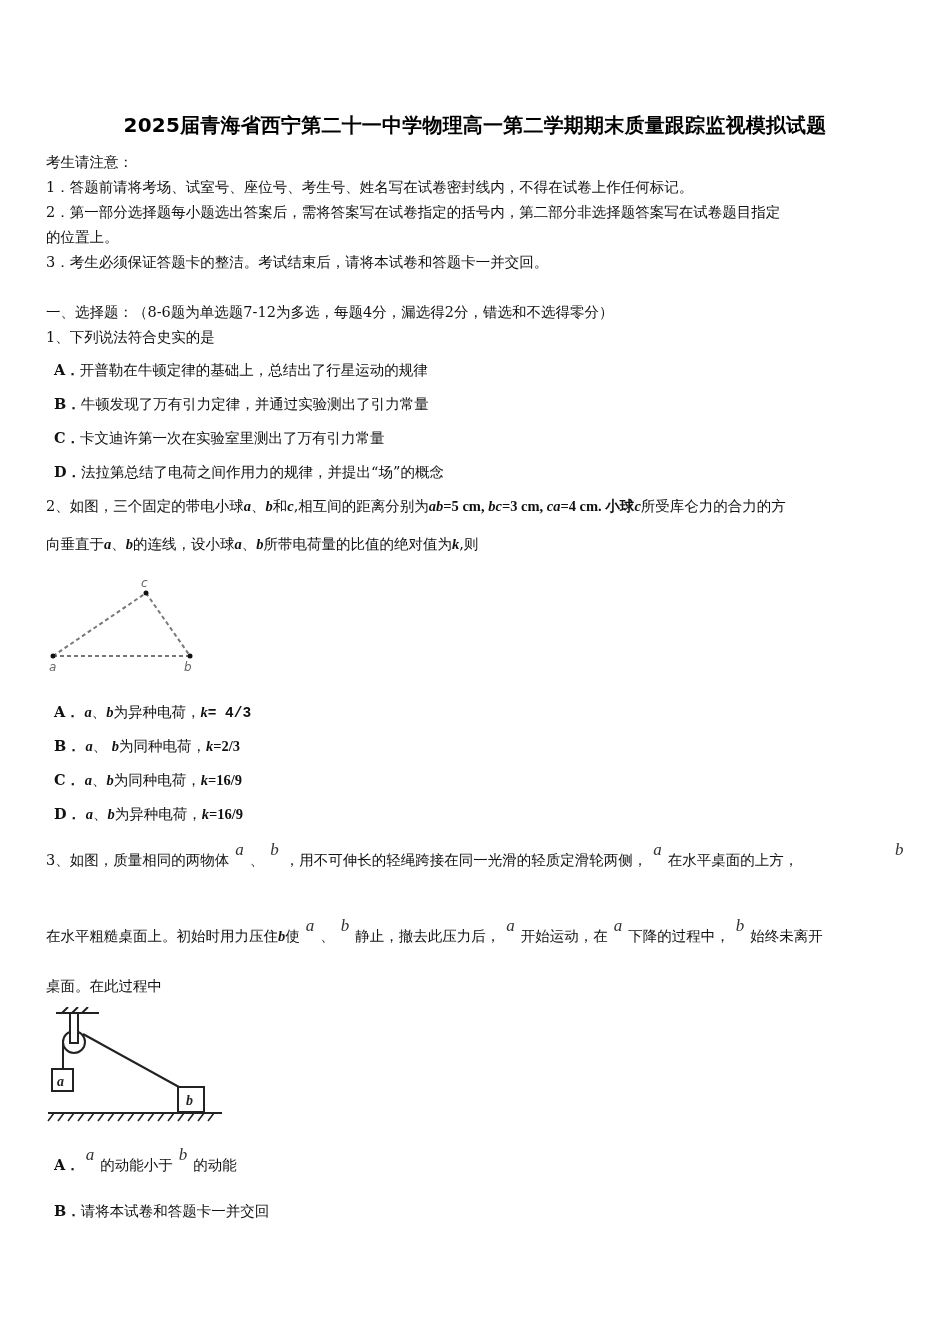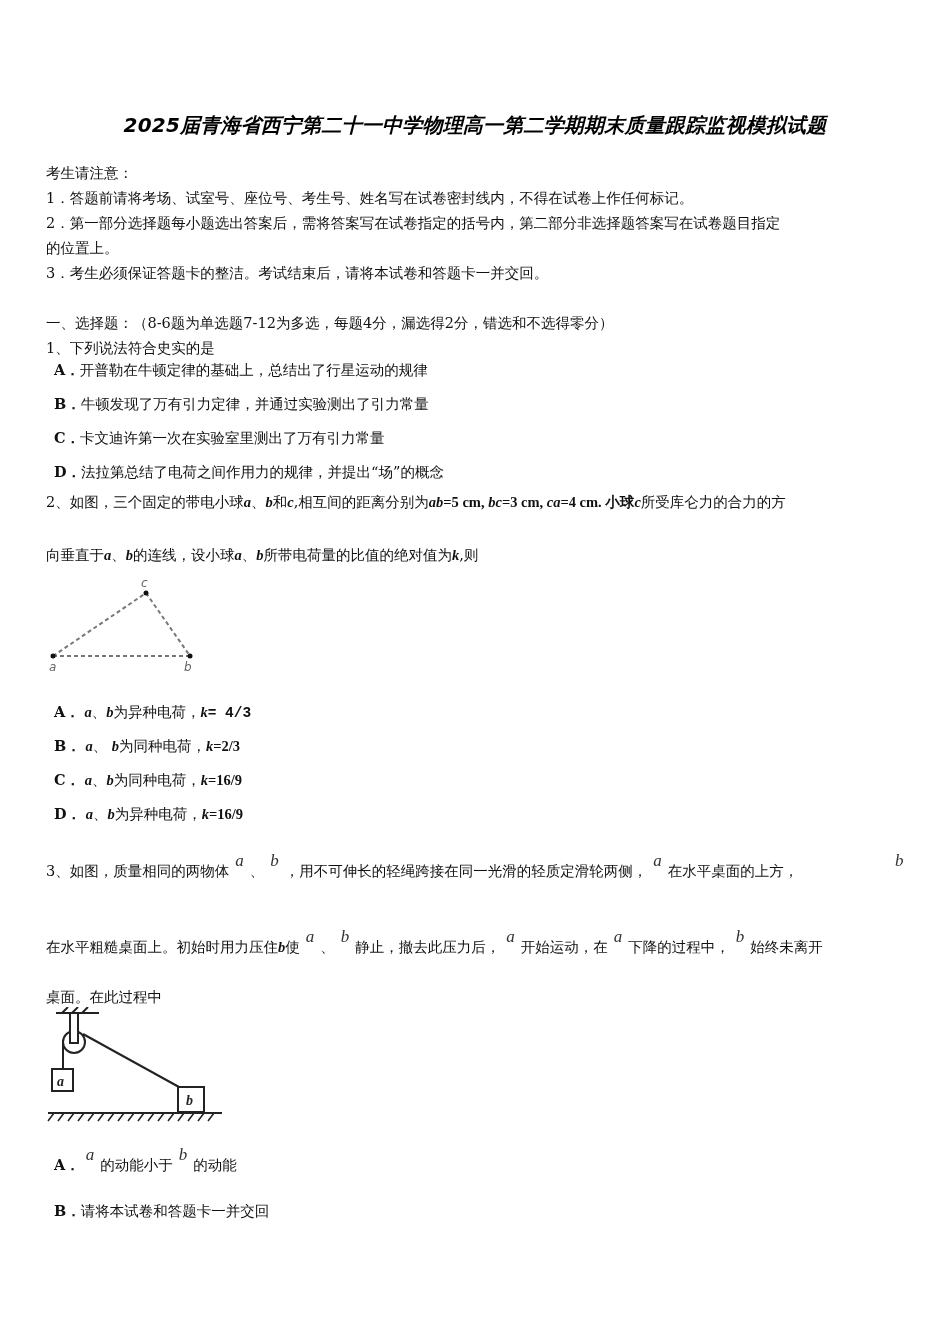--- a/index.html
+++ b/index.html
@@ -1,19 +1,19 @@
 <!DOCTYPE html>
 <html><head>
 <meta charset="utf-8">
 <style>
   html, body { margin: 0; padding: 0; background: #ffffff; }
   body { width: 950px; height: 1344px; position: relative; overflow: hidden; color: #111; font-family: "DejaVu Serif", "Liberation Serif", serif; }
   .abs { position: absolute; white-space: nowrap; }
-  .title { left: 0; width: 950px; top: 112px; text-align: center; font-family: "DejaVu Sans", "Liberation Sans", sans-serif; font-weight: bold; font-size: 20px; letter-spacing: 0.2px; color: #000; font-style: italic; }
-  .line { left: 46px; font-size: 14.5px; line-height: 20px; color: #111; margin-top: 11px; }
+  .title { left: 0; width: 950px; top: 112px; text-align: center; font-family: "DejaVu Sans", "Liberation Sans", sans-serif; font-weight: bold; font-size: 20px; letter-spacing: 0.2px; color: #000; }
+  .line { left: 46px; font-size: 14.5px; line-height: 20px; color: #111; }
   .opt { left: 54px; font-size: 14.5px; line-height: 20px; color: #111; }
   .b { font-weight: bold; }
   .it { font-style: italic; font-weight: bold; font-family: "Liberation Serif", serif; }
   .sup { font-family: "Liberation Serif", serif; font-style: italic; font-size: 17px; color: #333; position: relative; top: -10px; padding: 0 6px; }
   .fig { position: absolute; }
 </style>
 </head>
 <body>
 
 <div class="abs title">2025届青海省西宁第二十一中学物理高一第二学期期末质量跟踪监视模拟试题</div>
@@ -25,21 +25,21 @@
 <div class="abs line" style="top:252px">3．考生必须保证答题卡的整洁。考试结束后，请将本试卷和答题卡一并交回。</div>
 
 <div class="abs line" style="top:302px">一、选择题：（8-6题为单选题7-12为多选，每题4分，漏选得2分，错选和不选得零分）</div>
 
 <div class="abs line" style="top:327px">1、下列说法符合史实的是</div>
 <div class="abs opt" style="top:360px"><span class="b">A．</span><span>开普勒在牛顿定律的基础上，总结出了行星运动的规律</span></div>
 <div class="abs opt" style="top:394px"><span class="b">B．</span><span>牛顿发现了万有引力定律，并通过实验测出了引力常量</span></div>
 <div class="abs opt" style="top:428px"><span class="b">C．</span><span>卡文迪许第一次在实验室里测出了万有引力常量</span></div>
 <div class="abs opt" style="top:462px"><span class="b">D．</span><span>法拉第总结了电荷之间作用力的规律，并提出“场”的概念</span></div>
 
-<div class="abs line" style="top:481px">
+<div class="abs line" style="top:496px">
   <span>2、如图，三个固定的带电小球</span><span class="it">a</span><span>、</span><span class="it">b</span><span>和</span><span class="it">c</span><span>,相互间的距离分别为</span><span class="it">ab</span><span class="b" style="font-family:'Liberation Serif',serif">=5 cm, </span><span class="it">bc</span><span class="b" style="font-family:'Liberation Serif',serif">=3 cm, </span><span class="it">ca</span><span class="b" style="font-family:'Liberation Serif',serif">=4 cm. 小球</span><span class="it">c</span><span>所受库仑力的合力的方</span>
 </div>
 <div class="abs line" style="top:534px">
   <span>向垂直于</span><span class="it">a</span><span>、</span><span class="it">b</span><span>的连线，设小球</span><span class="it">a</span><span>、</span><span class="it">b</span><span>所带电荷量的比值的绝对值为</span><span class="it">k</span><span>,则</span>
 </div>
 
 <svg class="fig" style="left:44px; top:574px" width="160" height="100" viewBox="0 0 160 100">
   <g stroke="#777" stroke-width="2" stroke-dasharray="4,3" fill="none">
     <line x1="9" y1="82" x2="146" y2="82"></line>
     <line x1="9" y1="82" x2="102" y2="19"></line>

